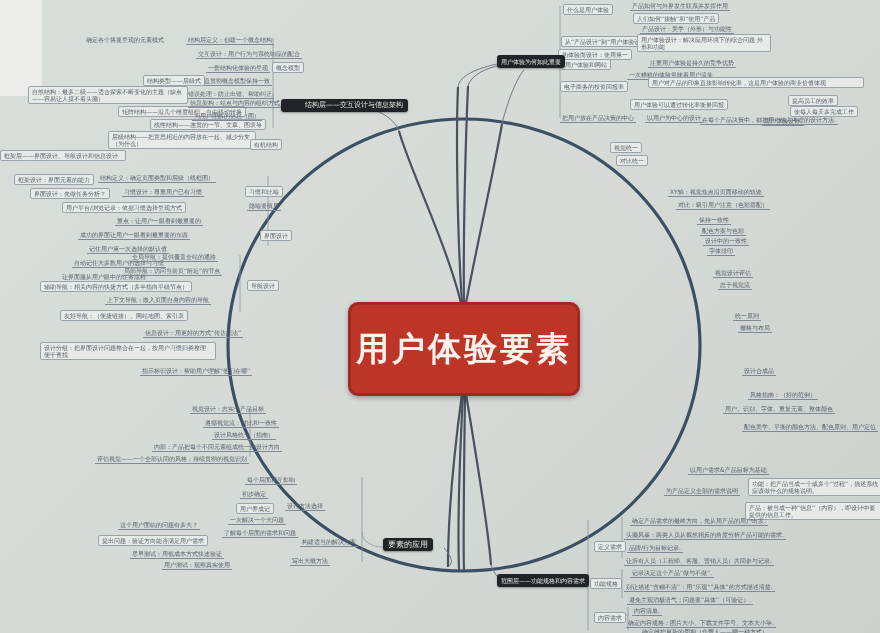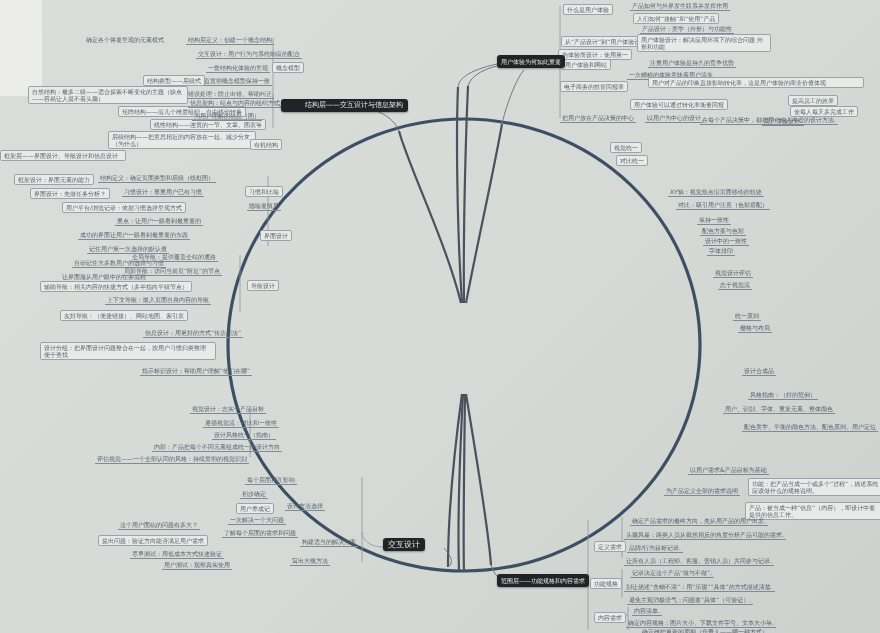--- a/index.html
+++ b/index.html
@@ -183,17 +183,20 @@
       <div class="n u" style="left: 630px; top: 569px;">记录决定这个产品“做与不做”.</div>
       <div class="n u" style="left: 624px; top: 583px;">别让描述“含糊不清”：用“乐观”“具体”的方式描述清楚.</div>
       <div class="n u" style="left: 627px; top: 596px;">避免主观消极语气；问题要“具体”（可验证）.</div>
       <div class="n u" style="left: 632px; top: 607px;">内容清单.</div>
       <div class="n u" style="left: 626px; top: 619px;">确定内容规格：图片大小、下载文件字号、文本大小等.</div>
       <div class="n u" style="left: 640px; top: 628px;">确定维护更新的周期（负责人——哪一种方式）.</div>
     </div>
 
   <div class="branch" style="left:281px;top:99px;padding-left:24px;">结构层——交互设计与信息架构</div>
   <div class="branch" style="left:497px;top:55px;font-size:6px;padding:2px 4px;">用户体验为何如此重要</div>
-  <div class="branch" style="left:383px;top:538px;font-size:8px;">交互设计</div>
+  <div class="branch" style="left:383px;top:538px;font-size:8px;">要素的应用</div>
   <div class="branch" style="left:497px;top:574px;font-size:6px;padding:2px 4px;">范围层——功能规格和内容需求</div>
 
+  <div id="center-node">
+    <span>用户体验要素</span>
+  </div>
 
 </div>
 
 </body></html>

